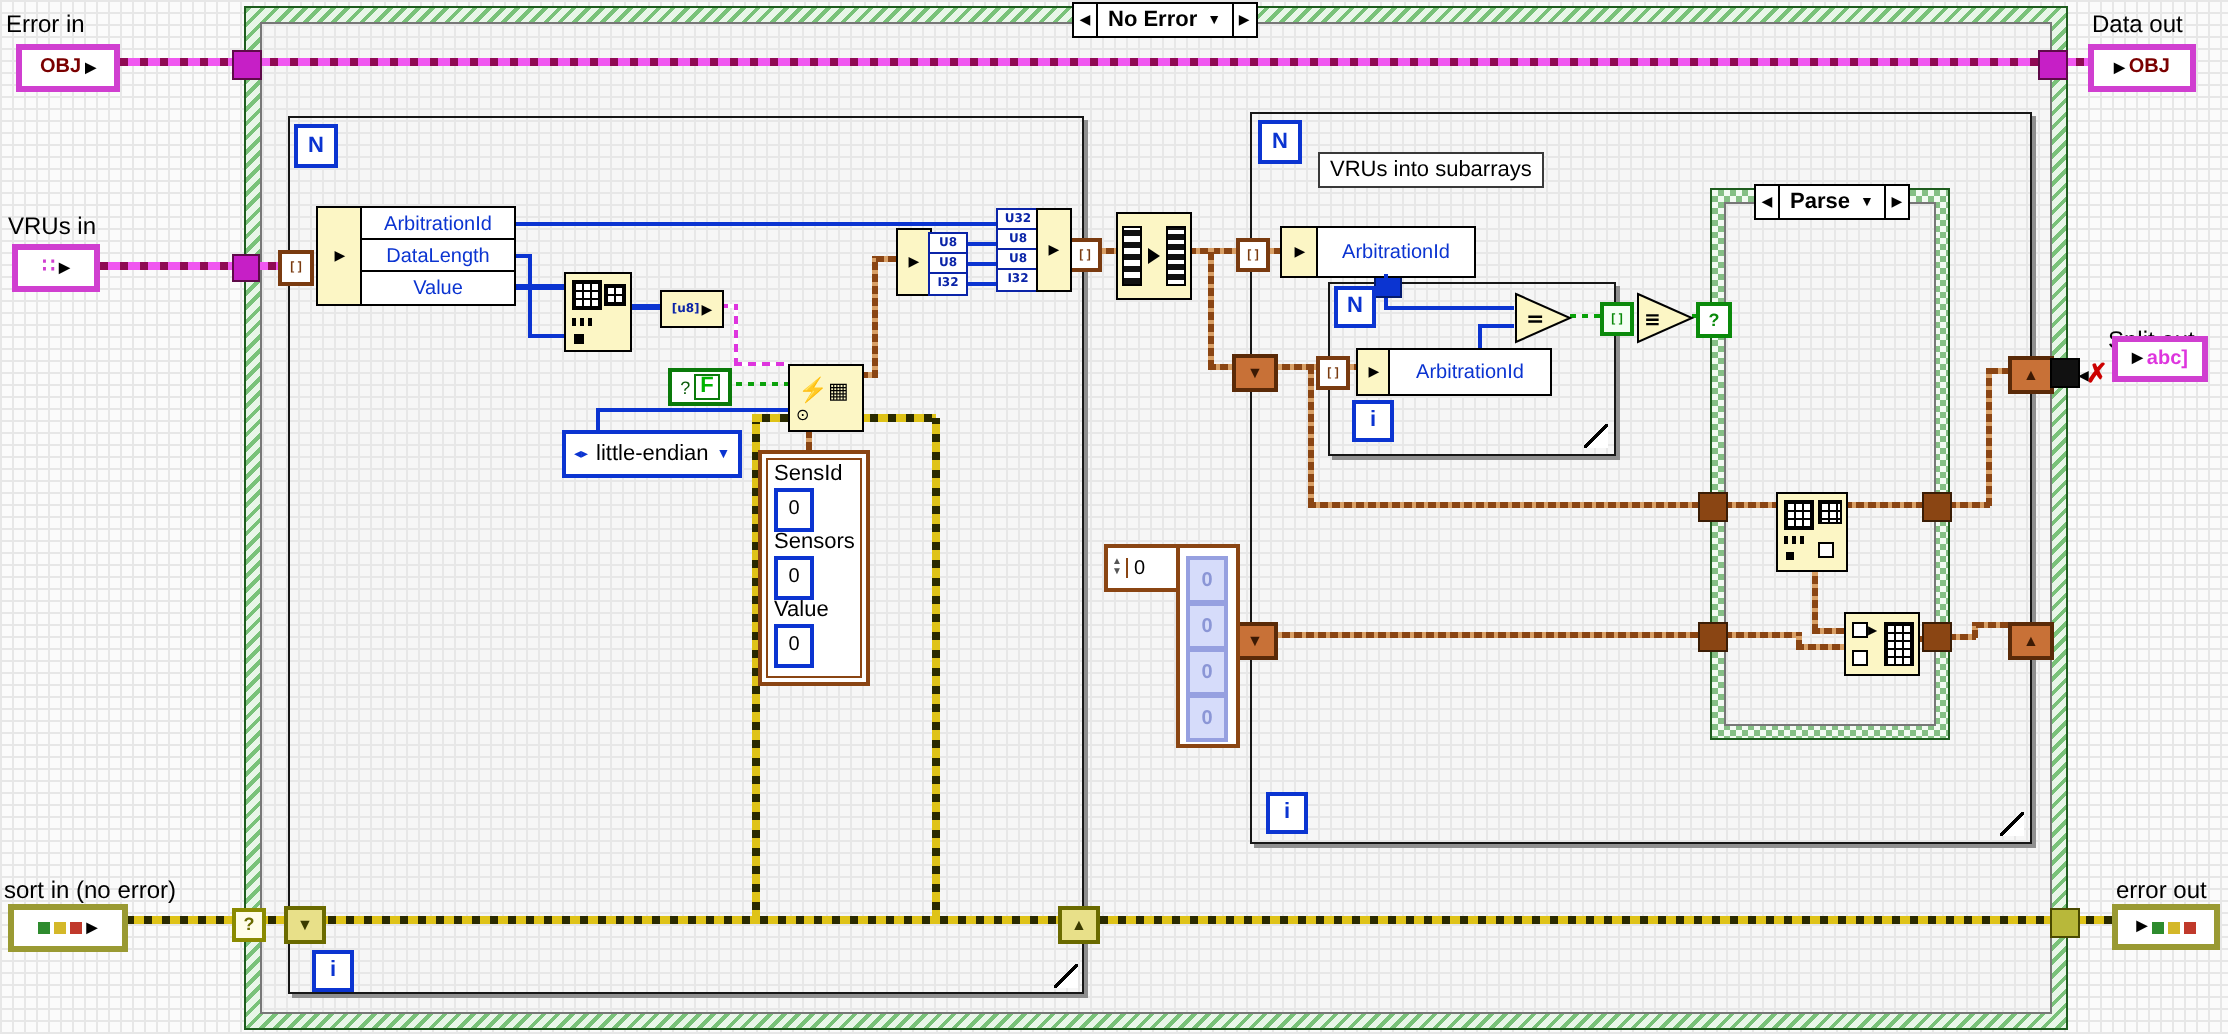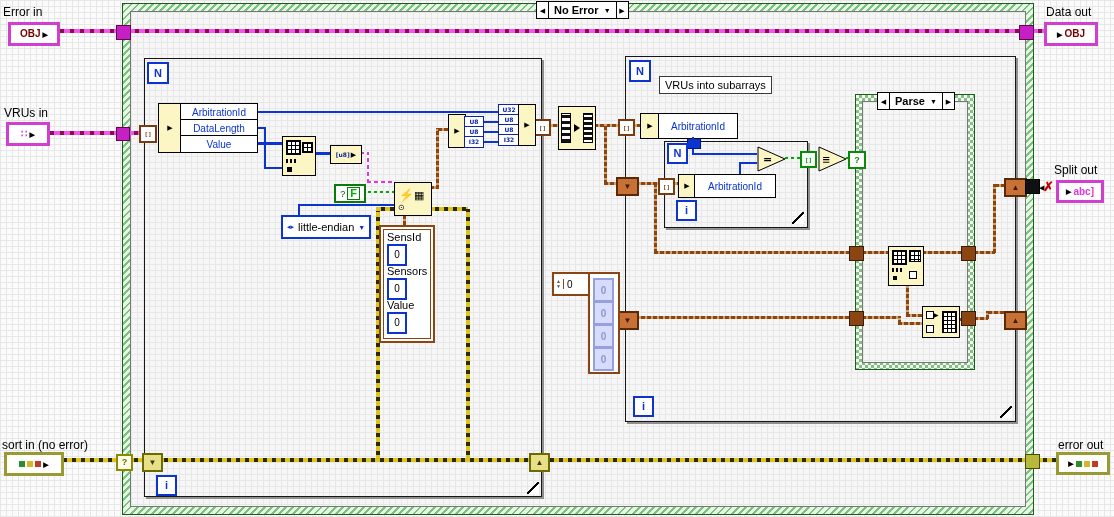--- a/index.html
+++ b/index.html
@@ -233,21 +233,21 @@
       <span class="blkarr">▶</span>
   </div>
   <div class="abs term tpink" style="left:1044px;top:22px;width:48px;height:18px">
     <span class="blkarr">▶</span>
       <span class="objtxt">OBJ</span>
   </div>
   <div class="abs term tpink" style="left:6px;top:122px;width:38px;height:18px">
     <span style="color:#d03fd0">∷</span>
       <span class="blkarr">▶</span>
   </div>
-  <div class="abs term tpink" style="left:1056px;top:180px;width:42px;height:17px">
+  <div class="abs term tpink" style="left:1056px;top:168px;width:42px;height:17px">
     <span class="blkarr">▶</span>
       <span style="color:#de35de">abc]</span>
   </div>
   <div class="abs term terr" style="left:4px;top:452px;width:54px;height:18px">
     <span style="width:6px;height:6px;background:#2e8b2e"></span>
     <span style="width:6px;height:6px;background:#d4b829"></span>
     <span style="width:6px;height:6px;background:#c0392b"></span>
     <span class="blkarr">▶</span>
   </div>
   <div class="abs term terr" style="left:1056px;top:452px;width:48px;height:17px">

